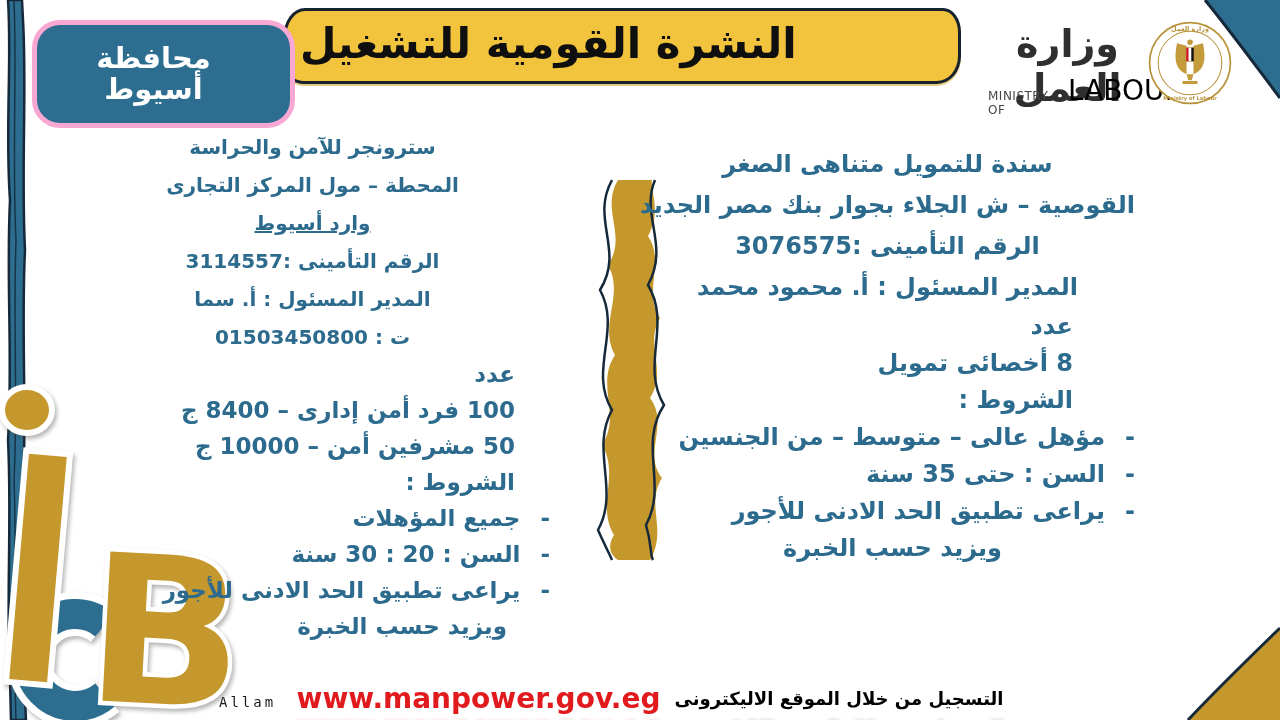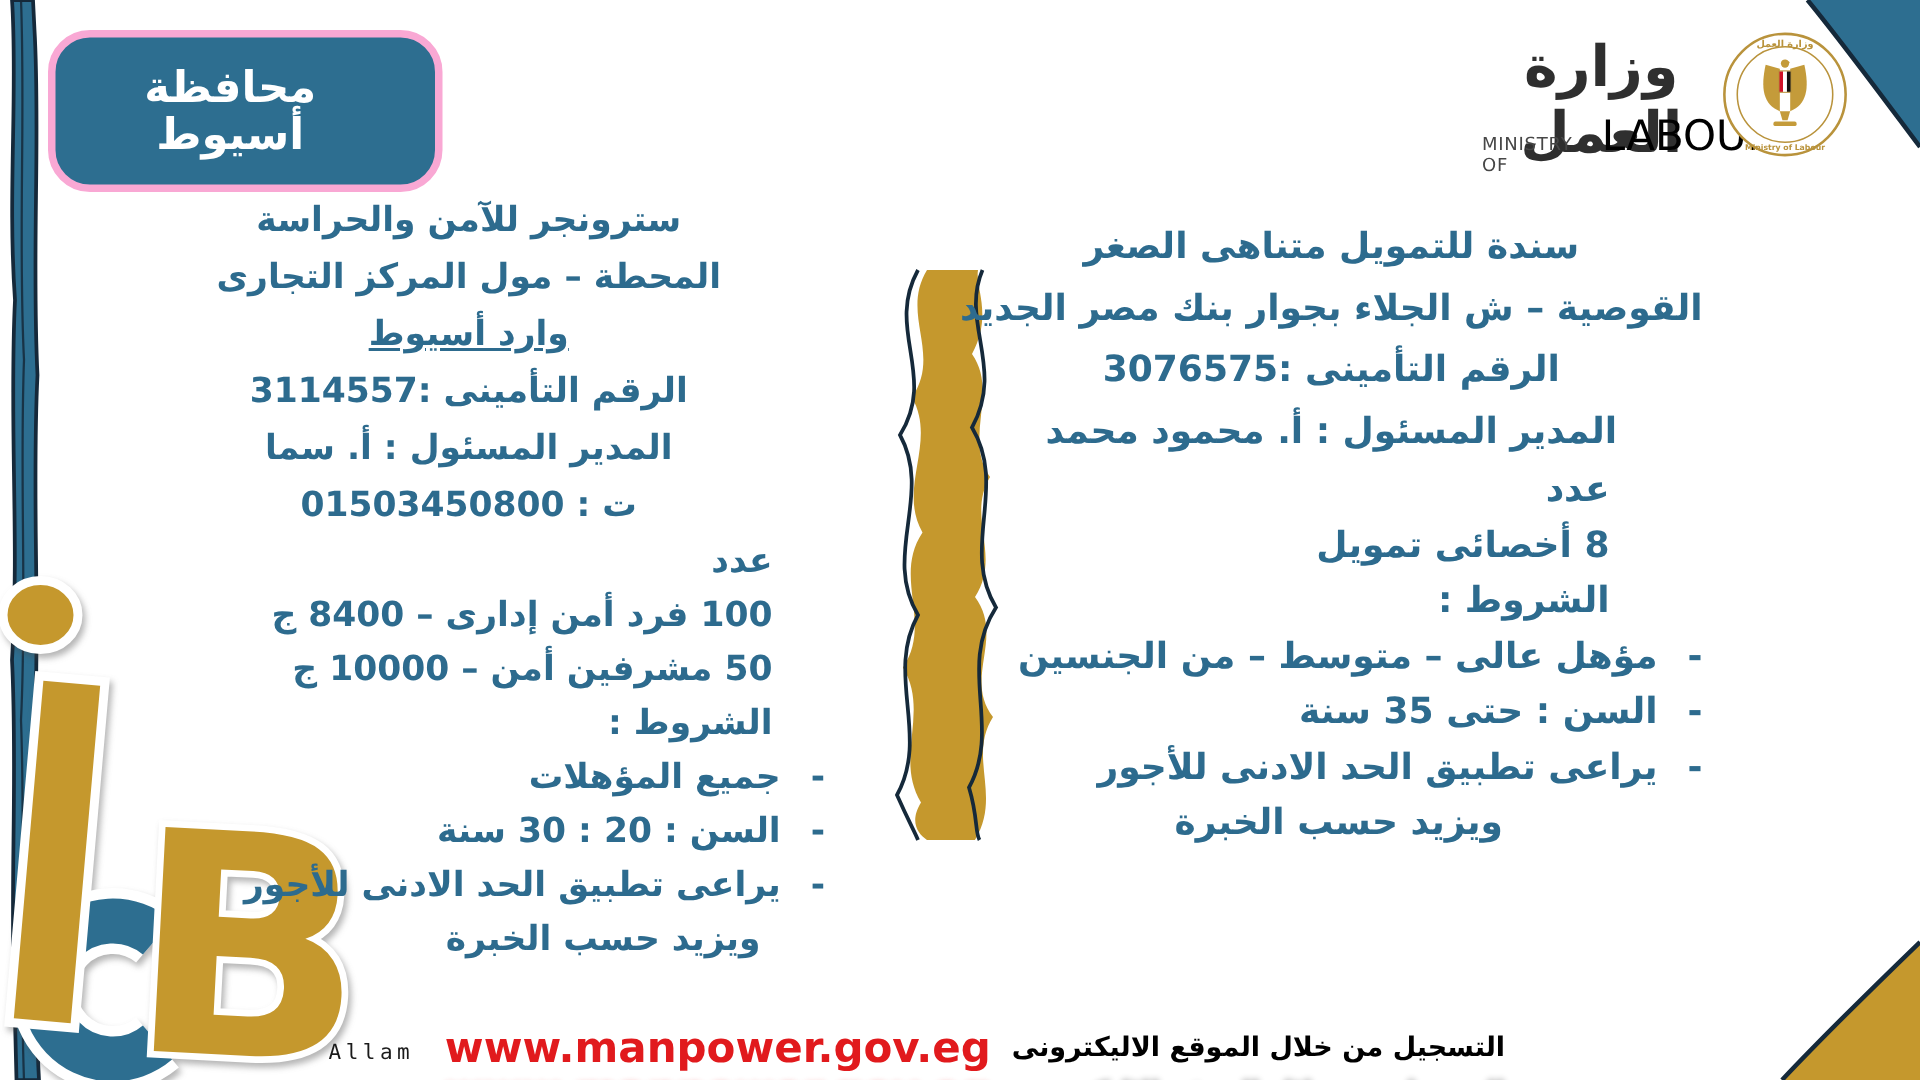--- a/index.html
+++ b/index.html
@@ -27,21 +27,21 @@
   .min-en{left:988px;top:74px;width:196px;display:flex;align-items:baseline;
           justify-content:center;gap:5px;color:#474747;z-index:4;}
   .min-en .small{font-size:12px;letter-spacing:.5px;}
   .min-en .large{font-size:28px;font-weight:normal;color:#000000;}
 
   
   .col{direction:rtl;color:#2d6b8e;font-weight:bold;z-index:3;}
   .col-left{left:75px;top:128px;width:475px;}
   .col-right{left:640px;top:127px;width:495px;margin-top:17px;}
   .col .hdr{text-align:center;}
-  .col-left .hdr{line-height:38px;font-size:23px;}
+  .col-left .hdr{line-height:38px;font-size:20px;}
   .col-right .hdr{line-height:41px;font-size:24px;}
   .col-left .body-line{line-height:36px;font-size:23px;text-align:right;}
   .col-right .body-line{line-height:37px;font-size:24px;text-align:right;}
   .col-left .flush{padding-right:35px;}
   .col-right .flush{padding-right:62px;}
   .cond{display:flex;direction:rtl;gap:20px;}
   .col-left .note{padding-right:43px;}
   .col-right .note{padding-right:133px;}
   .u{text-decoration:underline;}
 
@@ -75,20 +75,23 @@
 
   <svg class="abs" style="left:1180px;top:620px;z-index:3;" width="100" height="100" viewBox="0 0 100 100">
     <path d="M100,8 L100,100 L8,100 C39,67 70,37 100,8 Z" fill="#c5982d"></path>
     <path d="M8,100 C39,67 70,37 100,8" fill="none" stroke="#15293a" stroke-width="3"></path>
   </svg>
 
   <div class="abs gov-badge">
     <div class="txt">محافظة أسيوط</div>
   </div>
 
+  <div class="abs banner">
+    <div class="title">النشرة القومية للتشغيل</div>
+  </div>
 
   <div class="abs min-ar">وزارة العمل</div>
   <div class="abs min-en">
     <span class="small">MINISTRY OF</span>
     <span class="large">LABOUR</span>
   </div>
 
   <svg class="abs" style="left:1147px;top:20px;z-index:4;" width="86" height="86" viewBox="0 0 100 100">
     <circle cx="50" cy="50" r="47" fill="#ffffff" stroke="#b9933c" stroke-width="2"></circle>
     <circle cx="50" cy="50" r="37" fill="none" stroke="#b9933c" stroke-width="1.2"></circle>

